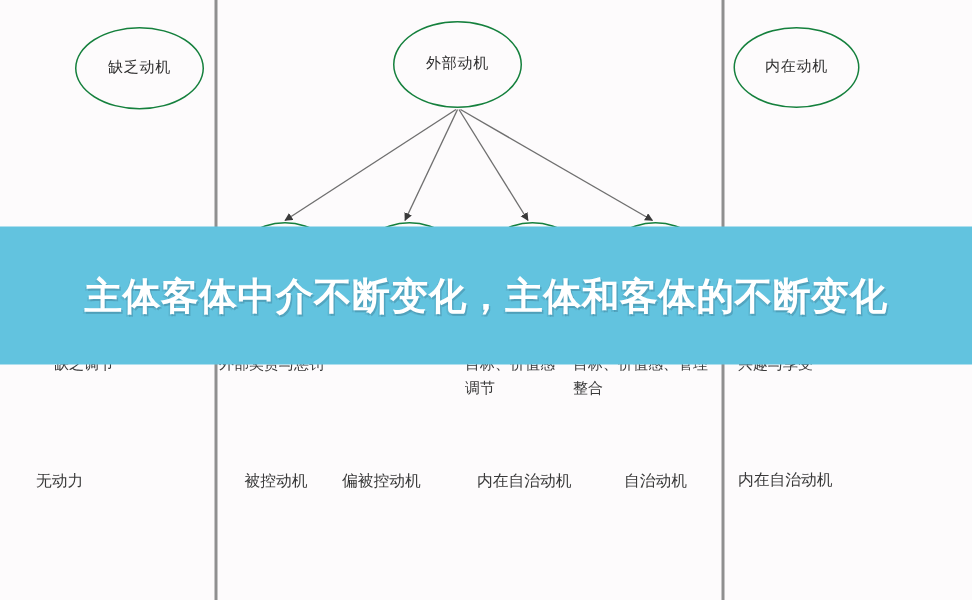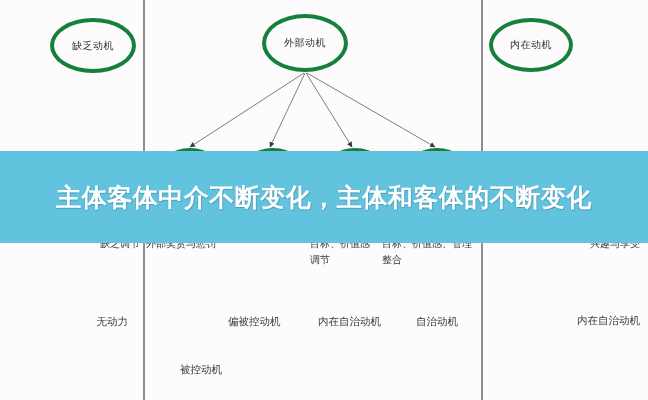--- a/index.html
+++ b/index.html
@@ -36,21 +36,21 @@
     width: 2px;
     height: 400px;
     background: #8f8f8f;
   }
   .divider.left  { left: 143px; }
   .divider.right { left: 481px; }
 
   
   .node {
     position: absolute;
-    border: 4px solid #15803d;
+    border: 1px solid #15803d;
     border-radius: 50%;
     background: transparent;
     display: flex;
     align-items: center;
     justify-content: center;
     box-sizing: border-box;
   }
   .node span {
     font-size: 10px;
     color: #2f2f2f;
@@ -95,35 +95,35 @@
     height: 46px;
   }
   .row-mid    { top: 236px; }
   .row-bottom { top: 313px; }
 
   .cell {
     position: absolute;
     color: #3a3a3a;
     font-size: 10px;
     line-height: 16px;
-    text-align: right;
+    text-align: left;
   }
   .row-bottom .cell { font-size: 10.5px; }
 
   
   .mid-c1 { left: 36px;  width: 104px; }
   .mid-c2 { left: 146px; width: 76px;  text-align: left; }
   .mid-c3 { left: 228px; width: 80px;  text-align: left; }
   .mid-c4 { left: 310px; width: 66px;  text-align: left; }
   .mid-c5 { left: 382px; width: 94px;  text-align: left; }
   .mid-c6 { left: 492px; width: 148px; }
 
   
   .bot-c1 { left: 24px;  width: 104px; }
-  .bot-c2 { left: 146px; width: 76px;  text-align: right; margin-top: 48px; }
+  .bot-c2 { left: 146px; width: 76px;  text-align: center; }
   .bot-c3 { left: 228px; width: 88px;  text-align: left; }
   .bot-c4 { left: 318px; width: 78px;  text-align: left; }
   .bot-c5 { left: 402px; width: 70px;  text-align: center; }
   .bot-c6 { left: 492px; width: 148px; font-family: Liberation Serif, serif; }
 
   
   #caption-band {
     position: absolute;
     left: 0;
     top: 151px;

